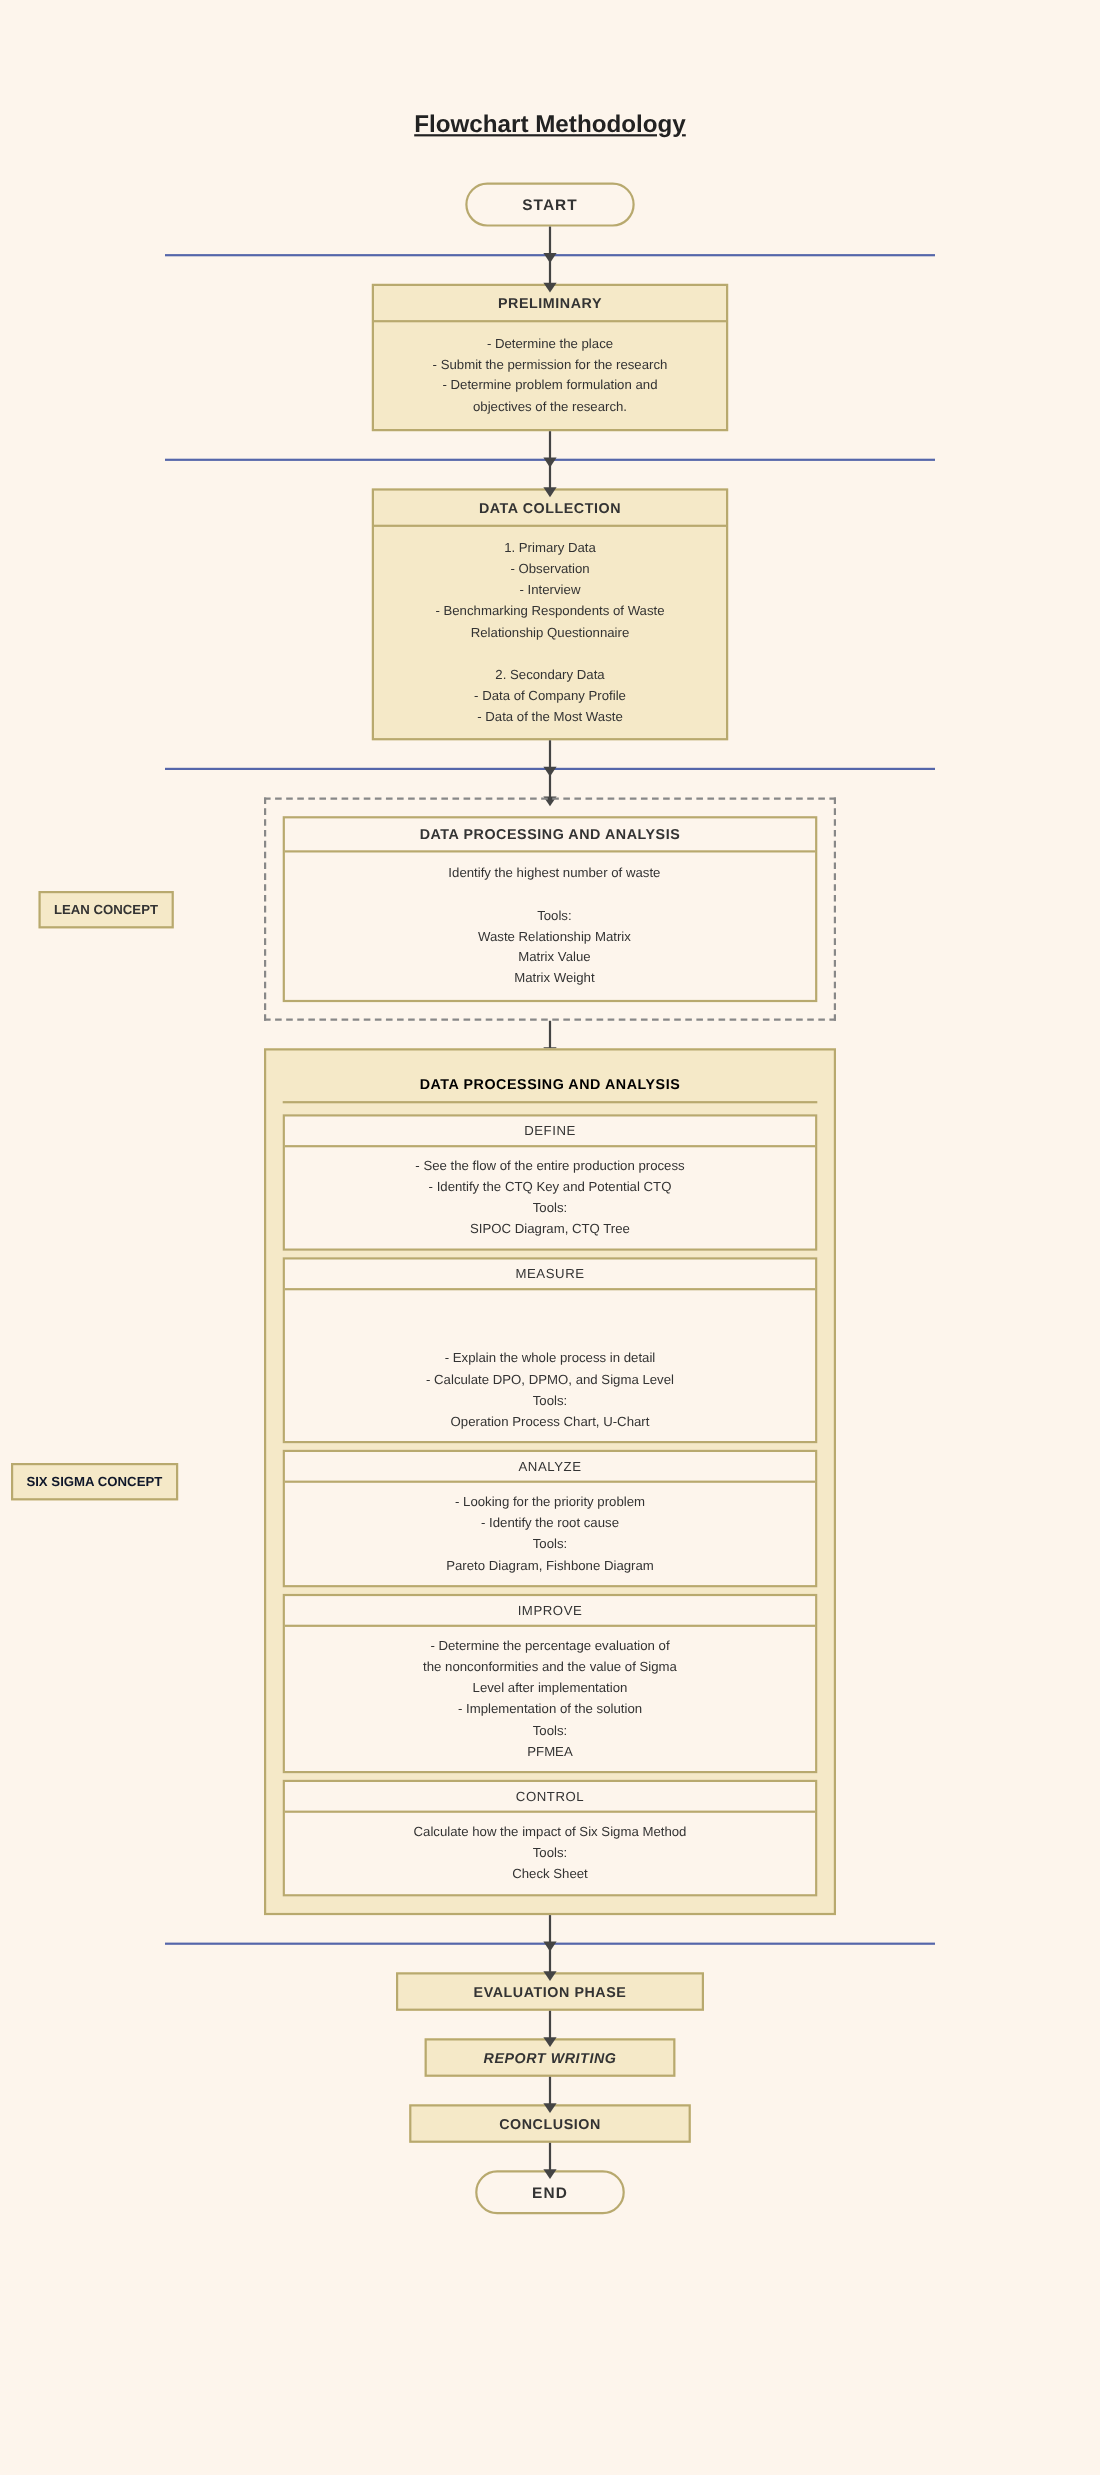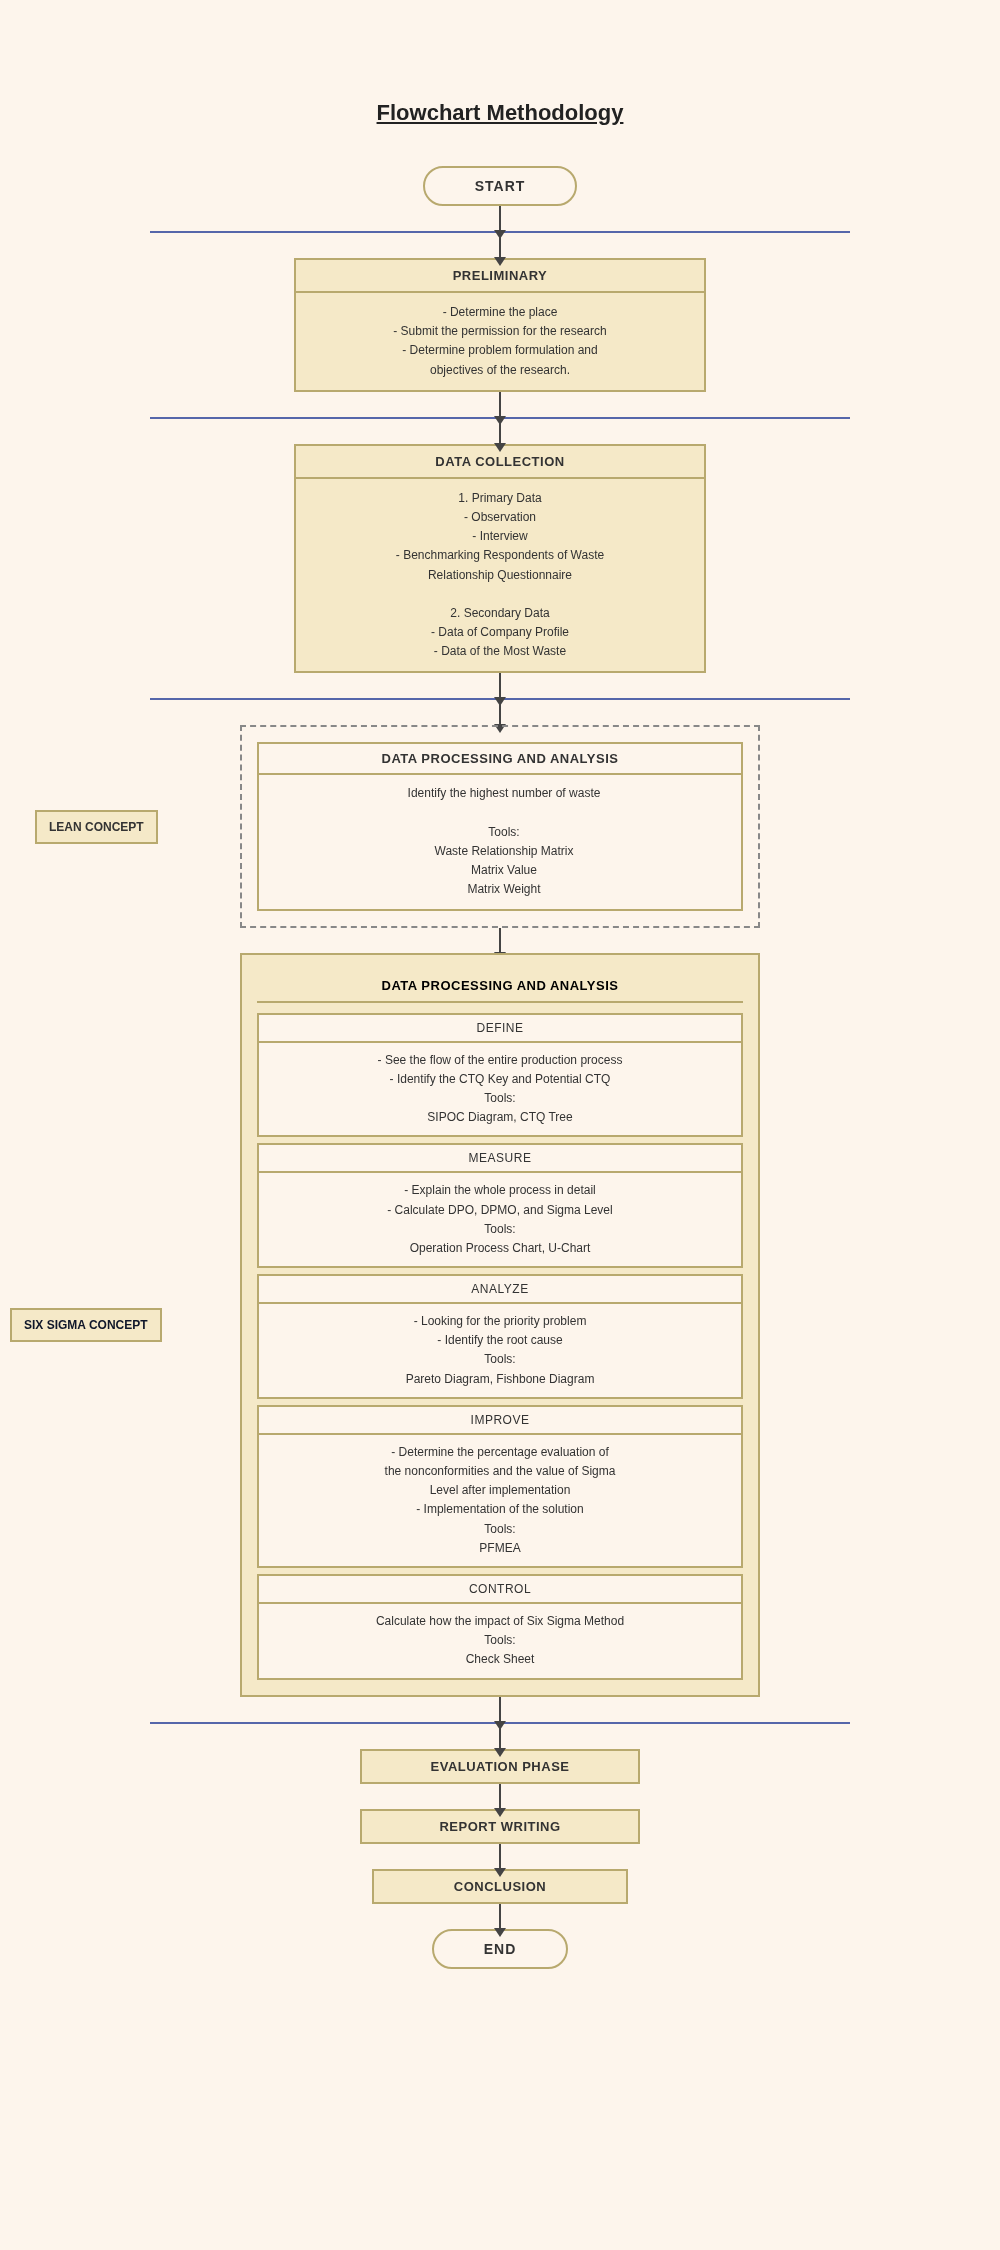--- a/index.html
+++ b/index.html
@@ -66,21 +66,21 @@
       font-weight: bold;
       color: #333;
       letter-spacing: 1px;
       min-width: 130px;
     }
 
     
     .rect-box {
       border: 2px solid #b8a96e;
       background-color: #f5e9c8;
-      width: 412px;
+      width: 324px;
       text-align: center;
       font-size: 12px;
       color: #333;
     }
 
     .rect-box .box-header {
       font-size: 13px;
       font-weight: bold;
       padding: 8px 10px;
       border-bottom: 2px solid #b8a96e;
@@ -301,21 +301,21 @@
         <div class="sigma-section">
           <div class="sec-header">DEFINE</div>
           <div class="sec-body" style="white-space: pre-line;">- See the flow of the entire production process
 - Identify the CTQ Key and Potential CTQ
 Tools:
 SIPOC Diagram, CTQ Tree</div>
         </div>
 
         <div class="sigma-section">
           <div class="sec-header">MEASURE</div>
-          <div class="sec-body" style="white-space: pre-line;">- Explain the whole process in detail
+          <div class="sec-body" style="white-space: pre-line; margin-top: 44px;">- Explain the whole process in detail
 - Calculate DPO, DPMO, and Sigma Level
 Tools:
 Operation Process Chart, U-Chart</div>
         </div>
 
         <div class="sigma-section">
           <div class="sec-header">ANALYZE</div>
           <div class="sec-body" style="white-space: pre-line;">- Looking for the priority problem
 - Identify the root cause
 Tools:
@@ -348,21 +348,21 @@
   <div class="horizontal-line"></div>
 
   <div class="arrow-down" style="height:25px;"></div>
 
   <div class="rect-box" style="width:280px;">
     <div class="box-header" style="border-bottom:none;">EVALUATION PHASE</div>
   </div>
 
   <div class="arrow-down" style="height:25px;"></div>
 
-  <div class="rect-box" style="width:280px;">
+  <div class="rect-box" style="width:228px;font-style:italic;">
     <div class="box-header" style="border-bottom:none;">REPORT WRITING</div>
   </div>
 
   <div class="arrow-down" style="height:25px;"></div>
 
   <div class="rect-box" style="width:256px;">
     <div class="box-header" style="border-bottom:none;">CONCLUSION</div>
   </div>
 
   <div class="arrow-down" style="height:25px;"></div>

